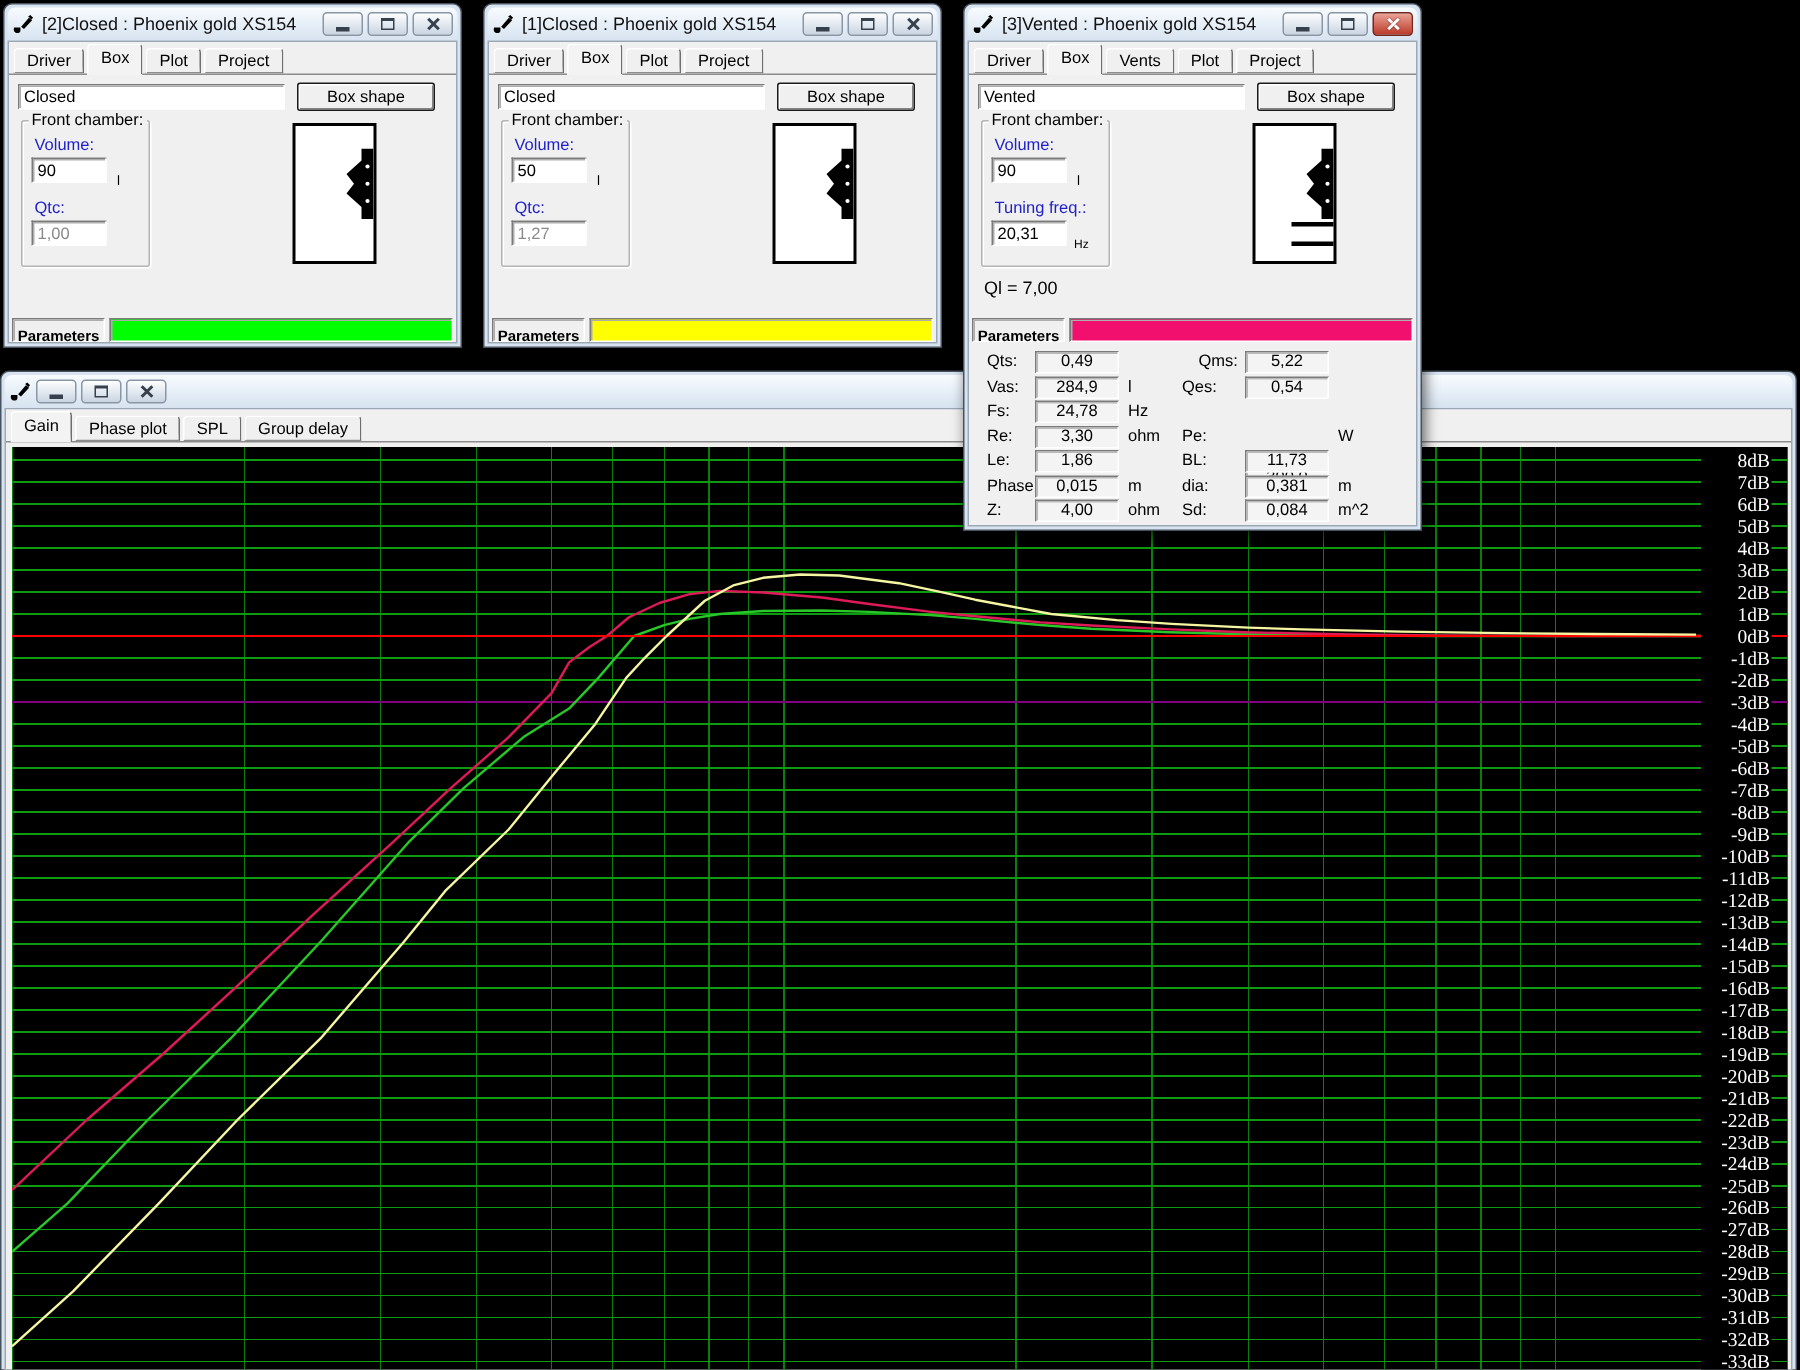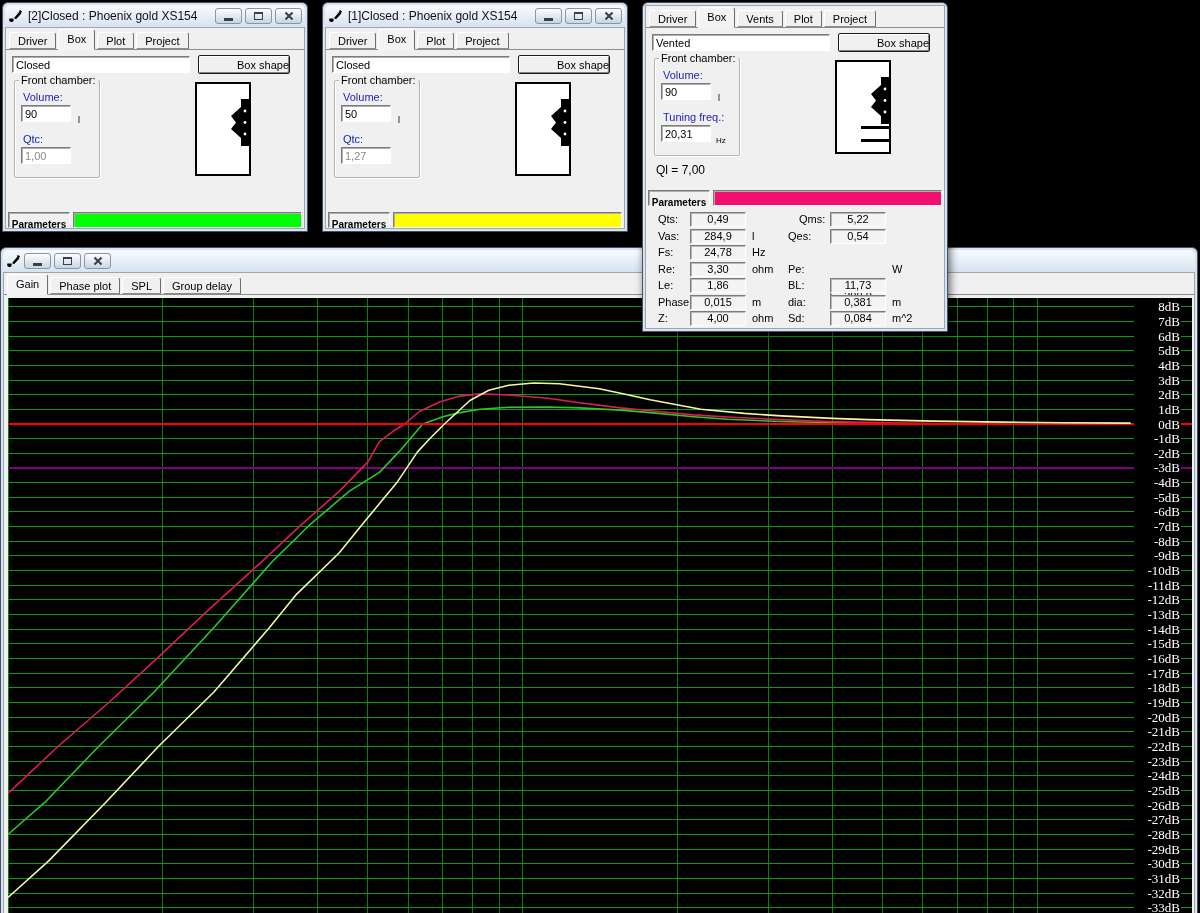--- a/index.html
+++ b/index.html
@@ -38,21 +38,21 @@
          border-radius:3px 3px 0 0; margin-right:2px; position:relative; }
   .tab.active { height:21px; line-height:19px; margin-bottom:-1px; background:#F3F3F3;
                 border-bottom:1px solid #F3F3F3; z-index:2; }
 
   
   .sunken { border:1px solid; border-color:#7B7B7B #FFFFFF #FFFFFF #7B7B7B;
             box-shadow:inset 1px 1px 0 #ADADAD; }
   .txt { position:absolute; background:#FFF; font-family:"Liberation Sans",sans-serif;
          font-size:11px; color:#000; padding:1px 3px; outline:none; }
   .txt.gray { color:#8A8A8A; }
-  .btn { position:absolute; background:#F0F0F0; font-size:11px; color:#000; text-align:right;
+  .btn { position:absolute; background:#F0F0F0; font-size:11px; color:#000; text-align:center;
          border:1px solid #1A1A1A; box-shadow:inset 1px 1px 0 #FFFFFF, inset -1px -1px 0 #828282;
          border-radius:2px; }
   .groupbox { position:absolute; border:1px solid #B4B4B4; border-radius:2px;
               box-shadow:inset 1px 1px 0 #FFFFFF, 1px 1px 0 #FFFFFF; }
   .grouplabel { position:absolute; top:-7px; left:4px; background:#F0F0F0; padding:0 2px;
                 font-size:11px; color:#000; }
   .bluelabel { position:absolute; font-size:11px; color:#2121C8; }
   .unit { position:absolute; font-size:9px; color:#000; }
   .preview { position:absolute; width:56px; height:94px; background:#FFF; border:2px solid #000; }
   .driver { position:absolute; right:0; top:15px; width:20px; height:47px; }
@@ -358,20 +358,38 @@
       </svg>
     </div>
     <div class="statusrow" style="top:184px;">
       <div class="statuslabel sunken">Parameters</div>
       <div class="statusbar sunken" style="background: rgb(255, 255, 0);"></div>
     </div>
   </div>
 </div>
 
 <div class="window" style="left:642px;top:2px;width:306px;">
+  <div class="titlebar">
+    <svg class="appicon" viewBox="0 0 16 16">
+      <path d="M1.5,10 L6,10 L6,12 C6,13.6 4.2,14.4 2.6,13.7 C1.2,13.1 1,11.4 1.5,10 Z M6.5,9.5 L12,3 L14.3,4.8 L8.5,11 Z M11.5,2.2 L13,1 L15,3 L13.8,4.2 Z" fill="#000"></path>
+    </svg>
+    <span class="ttl">[3]Vented : Phoenix gold XS154</span>
+    <span class="wbtn">
+        <span class="g-min"></span>
+      </span>
+    <span class="wbtn">
+        <span class="g-max"></span>
+      </span>
+    <span class="wbtn close-active">
+        <span class="xg">
+          <i></i>
+          <i></i>
+        </span>
+      </span>
+  </div>
   <div class="win-body" style="height:324px;">
     <div class="tabrow">
         <div class="tab">Driver</div>
         <div class="tab active">Box</div>
         <div class="tab">Vents</div>
         <div class="tab">Plot</div>
         <div class="tab">Project</div>
       </div>
     <input class="txt" style="left: 6px; top: 28px; width: 178px; height: 17px; border-width: 1px; border-style: solid; border-image: initial; border-color: rgb(123, 123, 123) rgb(255, 255, 255) rgb(255, 255, 255) rgb(123, 123, 123); box-shadow: rgb(173, 173, 173) 1px 1px 0px inset;" value="Vented">
     <button class="btn" style="left:192px;top:27px;width:92px;height:19px;">Box shape</button>

